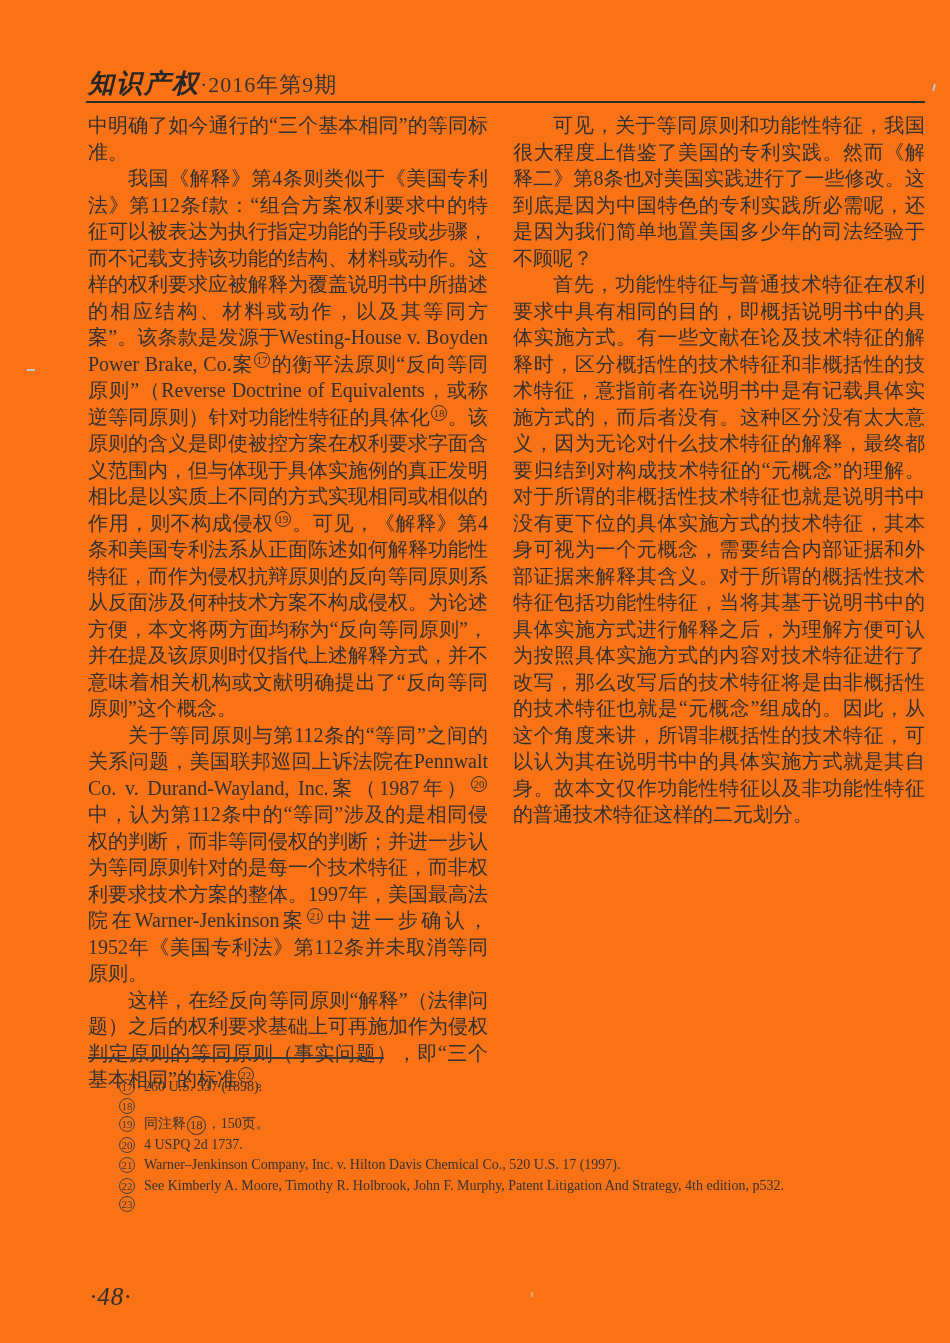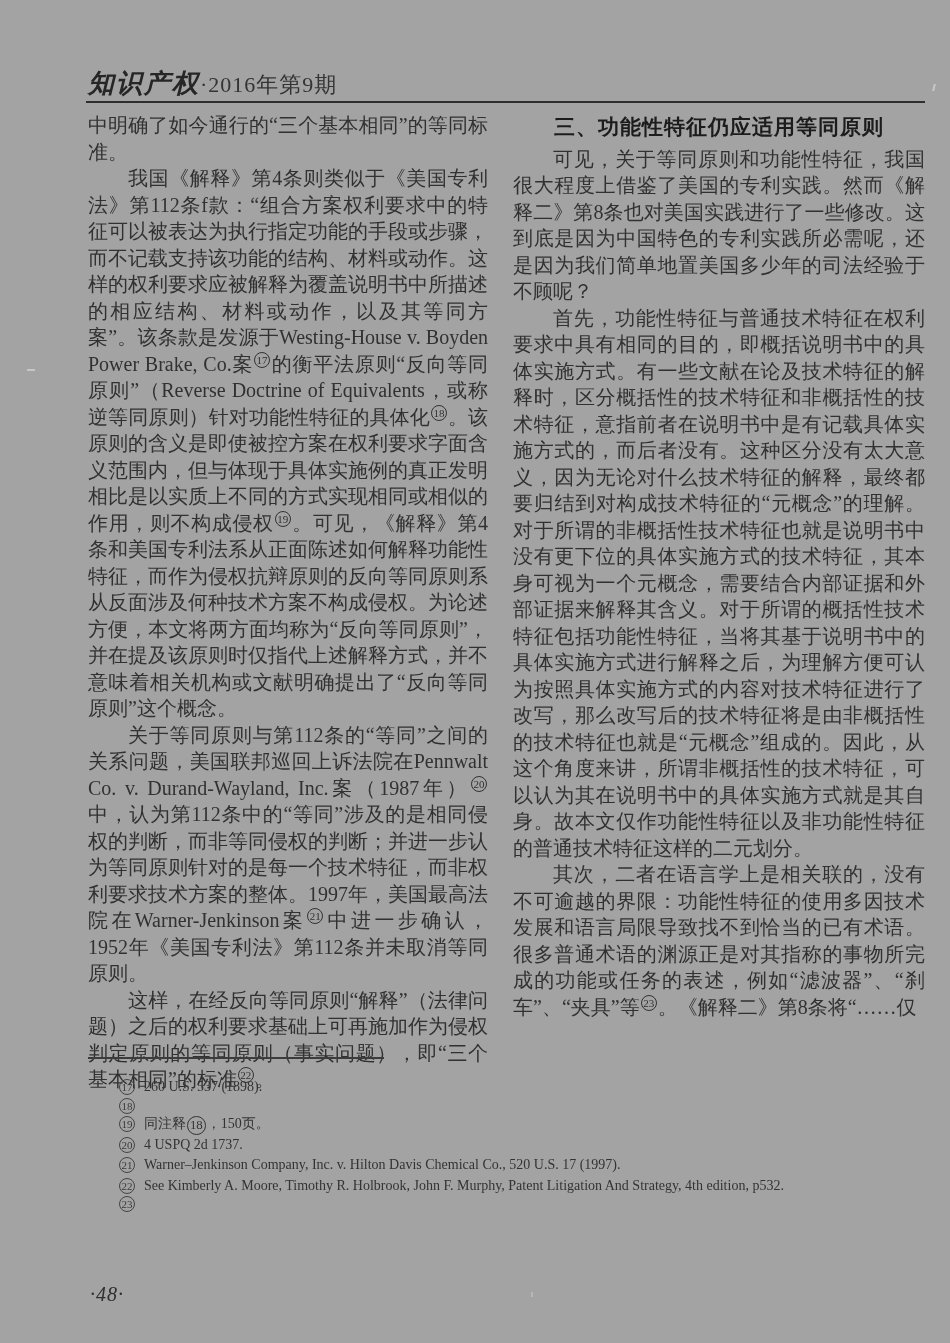--- a/index.html
+++ b/index.html
@@ -5,21 +5,21 @@
   * { box-sizing: border-box; margin: 0; padding: 0; }
   html, body { width: 950px; height: 1343px; }
   body {
     font-family: "Liberation Serif", "DejaVu Serif", serif;
     background: #ffffff;
     position: relative;
     overflow: hidden;
   }
   .page {
     position: absolute; inset: 0;
-    background: #a3a3a3;
+    background: #f97316;
     color: #313131;
   }
 
   
   .hdr {
     position: absolute; left: 88px; top: 66px;
     white-space: nowrap;
     color: #2b2b2b;
   }
   .journal-logo {
@@ -132,21 +132,21 @@
     text-align: center;
     margin-right: 9px;
     align-self: center;
     color: #3a3a3a;
   }
   .fn-text { color: #333333; }
 
   
   .page-num {
     position: absolute; left: 90px; top: 1283px;
-    font-size: 20px;
+    font-size: 25px;
     font-style: italic;
     color: #2f2f2f;
     letter-spacing: 1px;
   }
 
   
   .speck { position: absolute; background: #c7c7c5; }
   .speck-1 { left: 27px;  top: 369px;  width: 8px; height: 2px; }
   .speck-2 { left: 933px; top: 84px;   width: 2px; height: 7px; transform: rotate(14deg); }
   .speck-3 { left: 531px; top: 1292px; width: 2px; height: 5px; opacity: .6; }
@@ -164,24 +164,22 @@
   <div class="columns">
 
     <section class="col-left">
       <p class="body-para no-indent">中明确了如今通行的“三个基本相同”的等同标准。</p>
       <p class="body-para">我国《解释》第4条则类似于《美国专利法》第112条f款：“组合方案权利要求中的特征可以被表达为执行指定功能的手段或步骤，而不记载支持该功能的结构、材料或动作。这样的权利要求应被解释为覆盖说明书中所描述的相应结构、材料或动作，以及其等同方案”。该条款是发源于Westing-House v. Boyden Power Brake, Co.案<span class="circ">17</span>的衡平法原则“反向等同原则”（Reverse Doctrine of Equivalents，或称逆等同原则）针对功能性特征的具体化<span class="circ">18</span>。该原则的含义是即使被控方案在权利要求字面含义范围内，但与体现于具体实施例的真正发明相比是以实质上不同的方式实现相同或相似的作用，则不构成侵权<span class="circ">19</span>。可见，《解释》第4条和美国专利法系从正面陈述如何解释功能性特征，而作为侵权抗辩原则的反向等同原则系从反面涉及何种技术方案不构成侵权。为论述方便，本文将两方面均称为“反向等同原则”，并在提及该原则时仅指代上述解释方式，并不意味着相关机构或文献明确提出了“反向等同原则”这个概念。</p>
       <p class="body-para">关于等同原则与第112条的“等同”之间的关系问题，美国联邦巡回上诉法院在Pennwalt Co. v. Durand-Wayland, Inc.案（1987年）<span class="circ">20</span>中，认为第112条中的“等同”涉及的是相同侵权的判断，而非等同侵权的判断；并进一步认为等同原则针对的是每一个技术特征，而非权利要求技术方案的整体。1997年，美国最高法院在Warner-Jenkinson案<span class="circ">21</span>中进一步确认，1952年《美国专利法》第112条并未取消等同原则。</p>
       <p class="body-para">这样，在经反向等同原则“解释”（法律问题）之后的权利要求基础上可再施加作为侵权判定原则的等同原则（事实问题），即“三个基本相同”的标准<span class="circ">22</span>。</p>
     </section>
 
     <section class="col-right">
-      <h2 class="section-heading">三、功能性特征仍应适用等同原则</h2>
       <p class="body-para">可见，关于等同原则和功能性特征，我国很大程度上借鉴了美国的专利实践。然而《解释二》第8条也对美国实践进行了一些修改。这到底是因为中国特色的专利实践所必需呢，还是因为我们简单地置美国多少年的司法经验于不顾呢？</p>
       <p class="body-para">首先，功能性特征与普通技术特征在权利要求中具有相同的目的，即概括说明书中的具体实施方式。有一些文献在论及技术特征的解释时，区分概括性的技术特征和非概括性的技术特征，意指前者在说明书中是有记载具体实施方式的，而后者没有。这种区分没有太大意义，因为无论对什么技术特征的解释，最终都要归结到对构成技术特征的“元概念”的理解。对于所谓的非概括性技术特征也就是说明书中没有更下位的具体实施方式的技术特征，其本身可视为一个元概念，需要结合内部证据和外部证据来解释其含义。对于所谓的概括性技术特征包括功能性特征，当将其基于说明书中的具体实施方式进行解释之后，为理解方便可认为按照具体实施方式的内容对技术特征进行了改写，那么改写后的技术特征将是由非概括性的技术特征也就是“元概念”组成的。因此，从这个角度来讲，所谓非概括性的技术特征，可以认为其在说明书中的具体实施方式就是其自身。故本文仅作功能性特征以及非功能性特征的普通技术特征这样的二元划分。</p>
-      <p class="body-para">其次，二者在语言学上是相关联的，没有不可逾越的界限：功能性特征的使用多因技术发展和语言局限导致找不到恰当的已有术语。很多普通术语的渊源正是对其指称的事物所完成的功能或任务的表述，例如“滤波器”、“刹车”、“夹具”等<span class="circ">23</span>。《解释二》第8条将“……仅</p>
     </section>
 
   </div>
 
   <div class="fn-rule"></div>
 
   <ol class="footnotes">
     <li class="footnote">
       <span class="fn-marker">17</span>
       <span class="fn-text">260 U.S. 537 (1898).</span>

